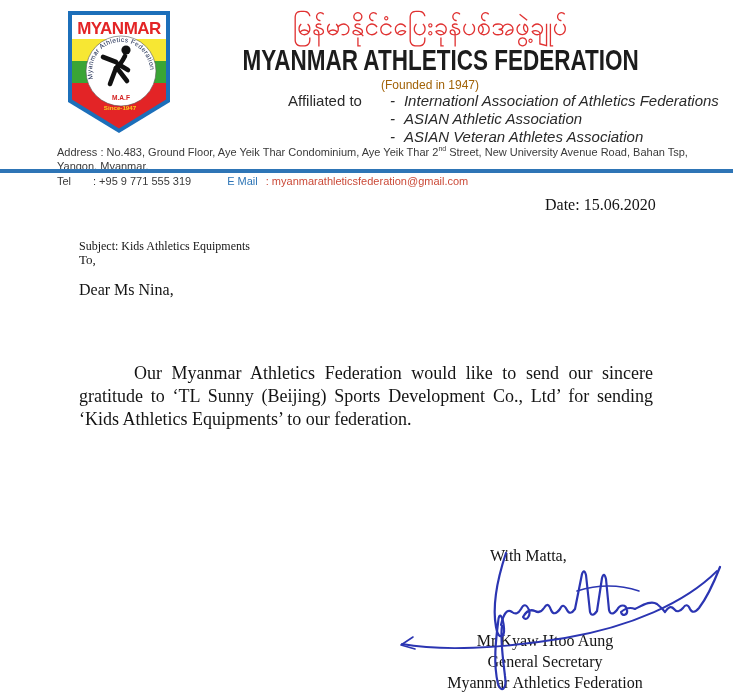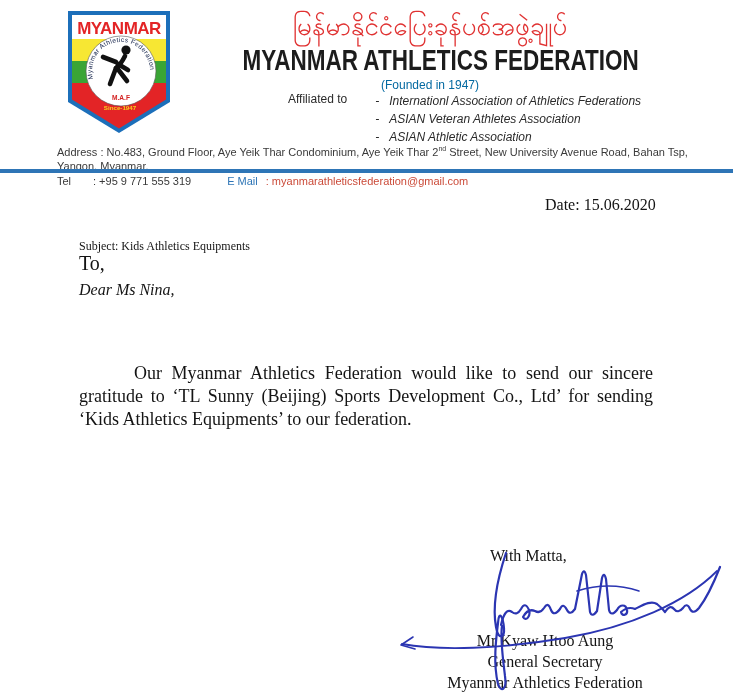--- a/index.html
+++ b/index.html
@@ -18,25 +18,25 @@
     font-size:26px; line-height:36px; color:#e03232; white-space:nowrap; overflow:visible;
   }
   .org-name {
     position:absolute; left:0; top:44px; width:500px;
     font-family:"Liberation Sans", sans-serif; font-weight:700;
     font-size:30px; line-height:32px; color:#1c1c1c;
     transform:scaleX(0.75); transform-origin:50% 50%; white-space:nowrap;
   }
   .founded {
     position:absolute; left:0; top:78px; width:500px;
-    font-family:"Liberation Sans", sans-serif; font-size:12px; color:#0369a1;
+    font-family:"Liberation Sans", sans-serif; font-size:12px; color:#a16207;
   }
   .affiliations {
     position:absolute; left:288px; top:92px; display:flex;
-    font-family:"Liberation Sans", sans-serif; font-size:12px; color:#2a2a2a;
+    font-family:"Liberation Sans", sans-serif; font-size:15px; color:#2a2a2a;
   }
   .aff-label { margin-right:28px; white-space:nowrap; }
   .aff-list { list-style:none; }
   .aff-list li { line-height:18px; white-space:nowrap;font-style:italic; }
   .aff-list .dash { display:inline-block; width:14px; }
   .address-block {
     position:absolute; left:57px; top:142px; width:670px;
     font-family:"Liberation Sans", sans-serif; font-size:11px; color:#3a3a3a;
     line-height:14px;
   }
@@ -45,22 +45,22 @@
   .tel-label { display:inline-block; width:36px; }
   .email-label { color:#2e75b6; margin-left:36px; }
   .email-value { color:#cb4a38; margin-left:8px; }
   .blue-rule {
     position:absolute; left:0; top:169px; width:733px; height:4px;
     background:#2e75b6; border:none;
   }
   
   .date-line { position:absolute; left:545px; top:196px; font-size:16px; }
   .subject-line { position:absolute; left:79px; top:239px; font-size:12px; }
-  .to-line { position:absolute; left:79px; top:252px; font-size:20px; }
-  .salutation { position:absolute; left:79px; top:281px; font-size:16px;font-style:italic; }
+  .to-line { position:absolute; left:79px; top:252px; font-size:13px; }
+  .salutation { position:absolute; left:79px; top:281px; font-size:16px; }
   .body-paragraph {
     position:absolute; left:79px; top:362px; width:574px;
     font-size:18px; line-height:23px; text-align:justify; text-indent:55px;
   }
   .closing { position:absolute; left:490px; top:547px; font-size:16px; }
   .signature-wrap { position:absolute; left:385px; top:545px; width:345px; height:150px; pointer-events:none; z-index:3; }
   .signer-block {
     position:absolute; left:405px; top:630px; width:280px;
     text-align:center; font-size:16px; line-height:21px; z-index:2;
   }
@@ -103,22 +103,22 @@
   <div class="head-center">
     <div class="burmese-title">မြန်မာနိုင်ငံပြေးခုန်ပစ်အဖွဲ့ချုပ်</div>
     <div class="org-name">MYANMAR ATHLETICS FEDERATION</div>
     <div class="founded">(Founded in 1947)</div>
   </div>
 
   <div class="affiliations">
     <span class="aff-label">Affiliated to</span>
     <ul class="aff-list">
       <li><span class="dash">-</span><span>Internationl Association of Athletics Federations</span></li>
+      <li><span class="dash">-</span><span>ASIAN Athletic Association</span></li>
       <li><span class="dash">-</span><span>ASIAN Veteran Athletes Association</span></li>
-      <li><span class="dash">-</span><span>ASIAN Athletic Association</span></li>
     </ul>
   </div>
 
   <div class="address-block">
     <div><span>Address : No.483, Ground Floor, Aye Yeik Thar Condominium, Aye Yeik Thar 2</span><sup>nd</sup><span> Street, New University Avenue Road, Bahan Tsp, Yangon, Myanmar.</span></div>
     <div class="tel-line">
       <span class="tel-label">Tel</span><span>: +95 9 771 555 319</span><span class="email-label">E Mail</span><span class="email-value">: myanmarathleticsfederation@gmail.com</span>
     </div>
   </div>
 

